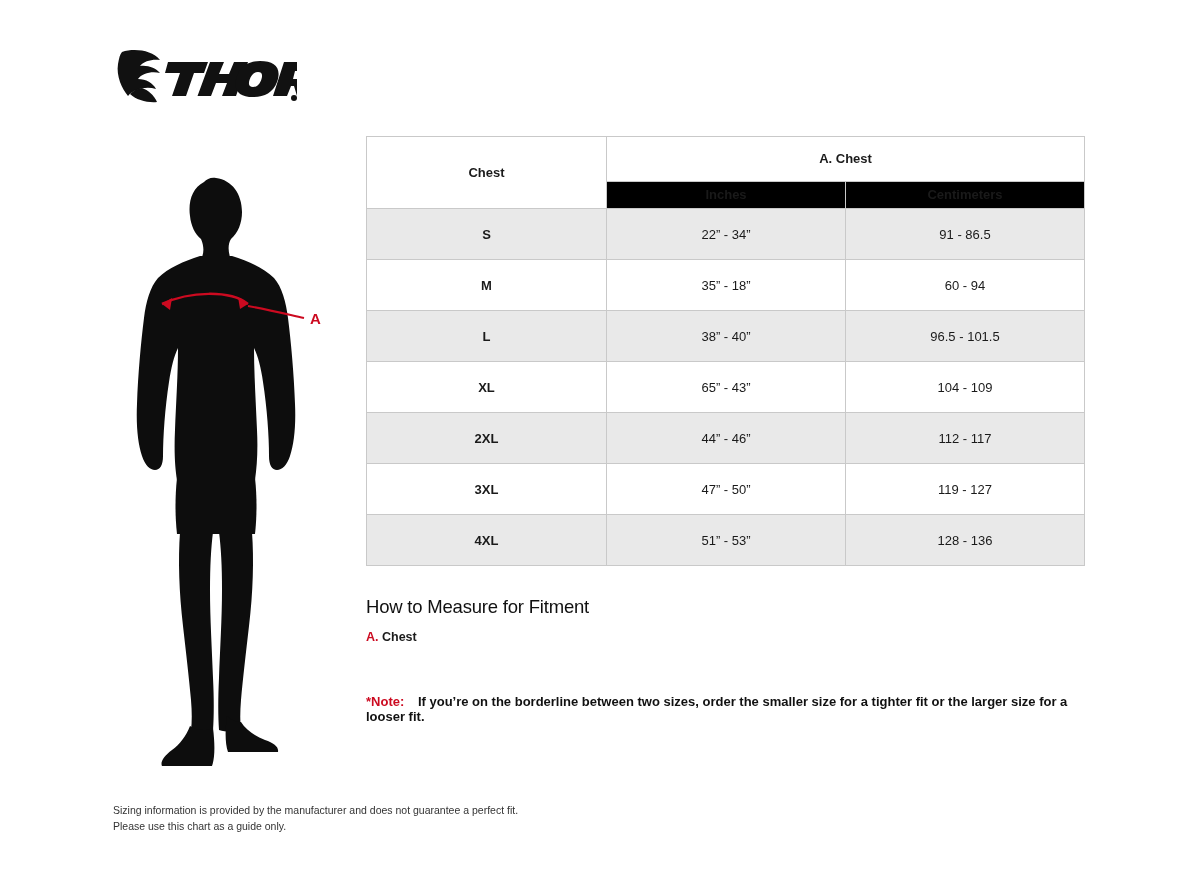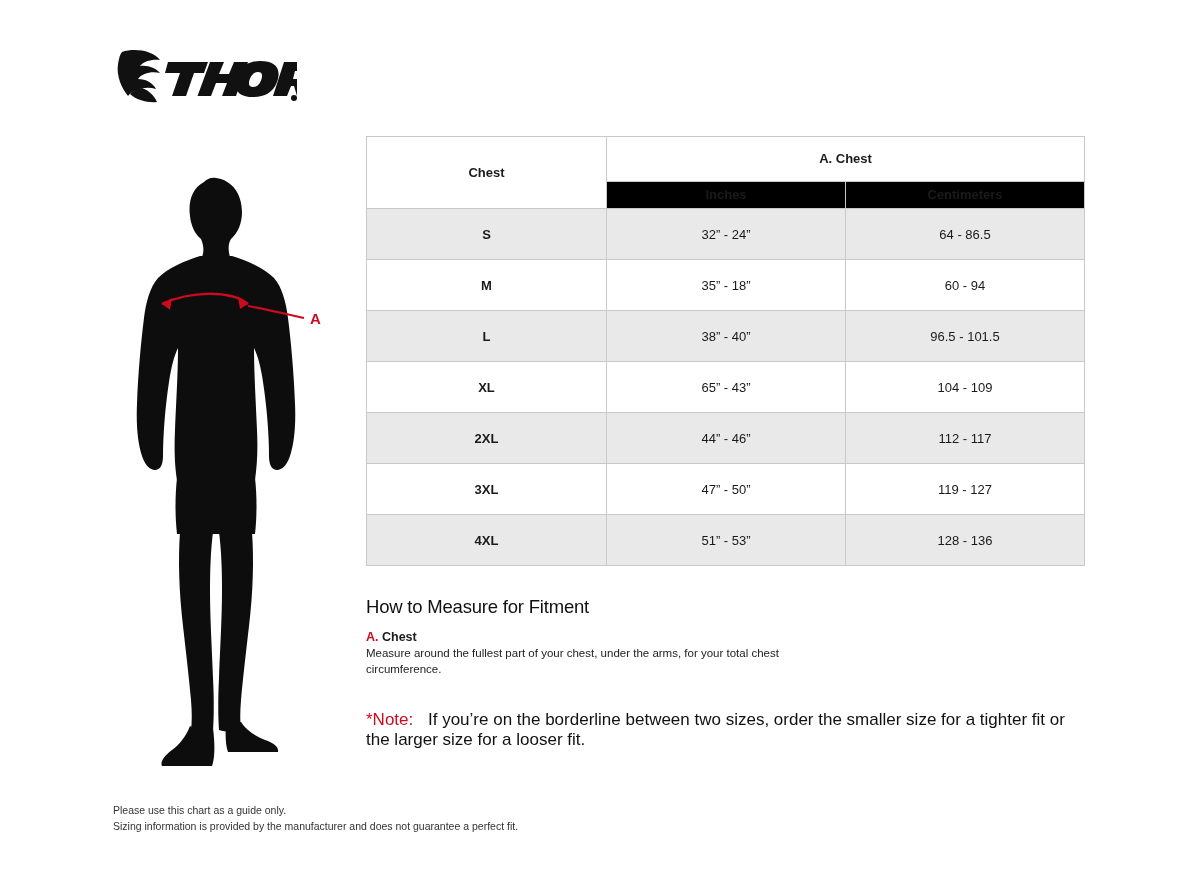--- a/index.html
+++ b/index.html
@@ -123,23 +123,23 @@
   }
   .measure-head .marker { color: #cc0a20; }
   .measure-text {
     font-size: 11.5px;
     line-height: 1.35;
     color: #222;
     max-width: 420px;
   }
 
   #note-row {
-    margin-top: 33px;
-    font-size: 17px;
-    font-weight: normal;
+    margin-top: 50px;
+    font-size: 13px;
+    font-weight: bold;
   }
   #note-row .note-label { color: #cc0a20; margin-right: 10px; }
   #note-row .note-text { color: #111; }
 
   
   #footer {
     position: absolute;
     left: 113px;
     top: 803px;
     font-size: 10.5px;
@@ -232,22 +232,22 @@
         <th class="chest-head" colspan="2">A. Chest</th>
       </tr>
       <tr>
         <th class="unit-head">Inches</th>
         <th class="unit-head">Centimeters</th>
       </tr>
     </thead>
     <tbody>
       <tr class="shade">
         <td class="size-cell">S</td>
-        <td class="val-cell">32” - 24”</td>
-        <td class="val-cell">64 - 86.5</td>
+        <td class="val-cell">22” - 34”</td>
+        <td class="val-cell">91 - 86.5</td>
       </tr>
       <tr class="plain">
         <td class="size-cell">M</td>
         <td class="val-cell">35” - 18”</td>
         <td class="val-cell">60 - 94</td>
       </tr>
       <tr class="shade">
         <td class="size-cell">L</td>
         <td class="val-cell">38” - 40”</td>
         <td class="val-cell">96.5 - 101.5</td>
@@ -275,25 +275,24 @@
     </tbody>
   </table>
 
   <h2 id="measure-title">How to Measure for Fitment</h2>
 
   <div class="measure-block">
     <div class="measure-head">
       <span class="marker">A.</span>
       <span>Chest</span>
     </div>
-    <div class="measure-text">Measure around the fullest part of your chest, under the arms, for your total chest circumference.</div>
   </div>
 
   <div id="note-row">
     <span class="note-label">*Note:</span>
     <span class="note-text">If you’re on the borderline between two sizes, order the smaller size for a tighter fit or the larger size for a looser fit.</span>
   </div>
 </div>
 
 <div id="footer">
+  <div>Sizing information is provided by the manufacturer and does not guarantee a perfect fit.</div>
   <div>Please use this chart as a guide only.</div>
-  <div>Sizing information is provided by the manufacturer and does not guarantee a perfect fit.</div>
 </div>
 
 </body></html>

